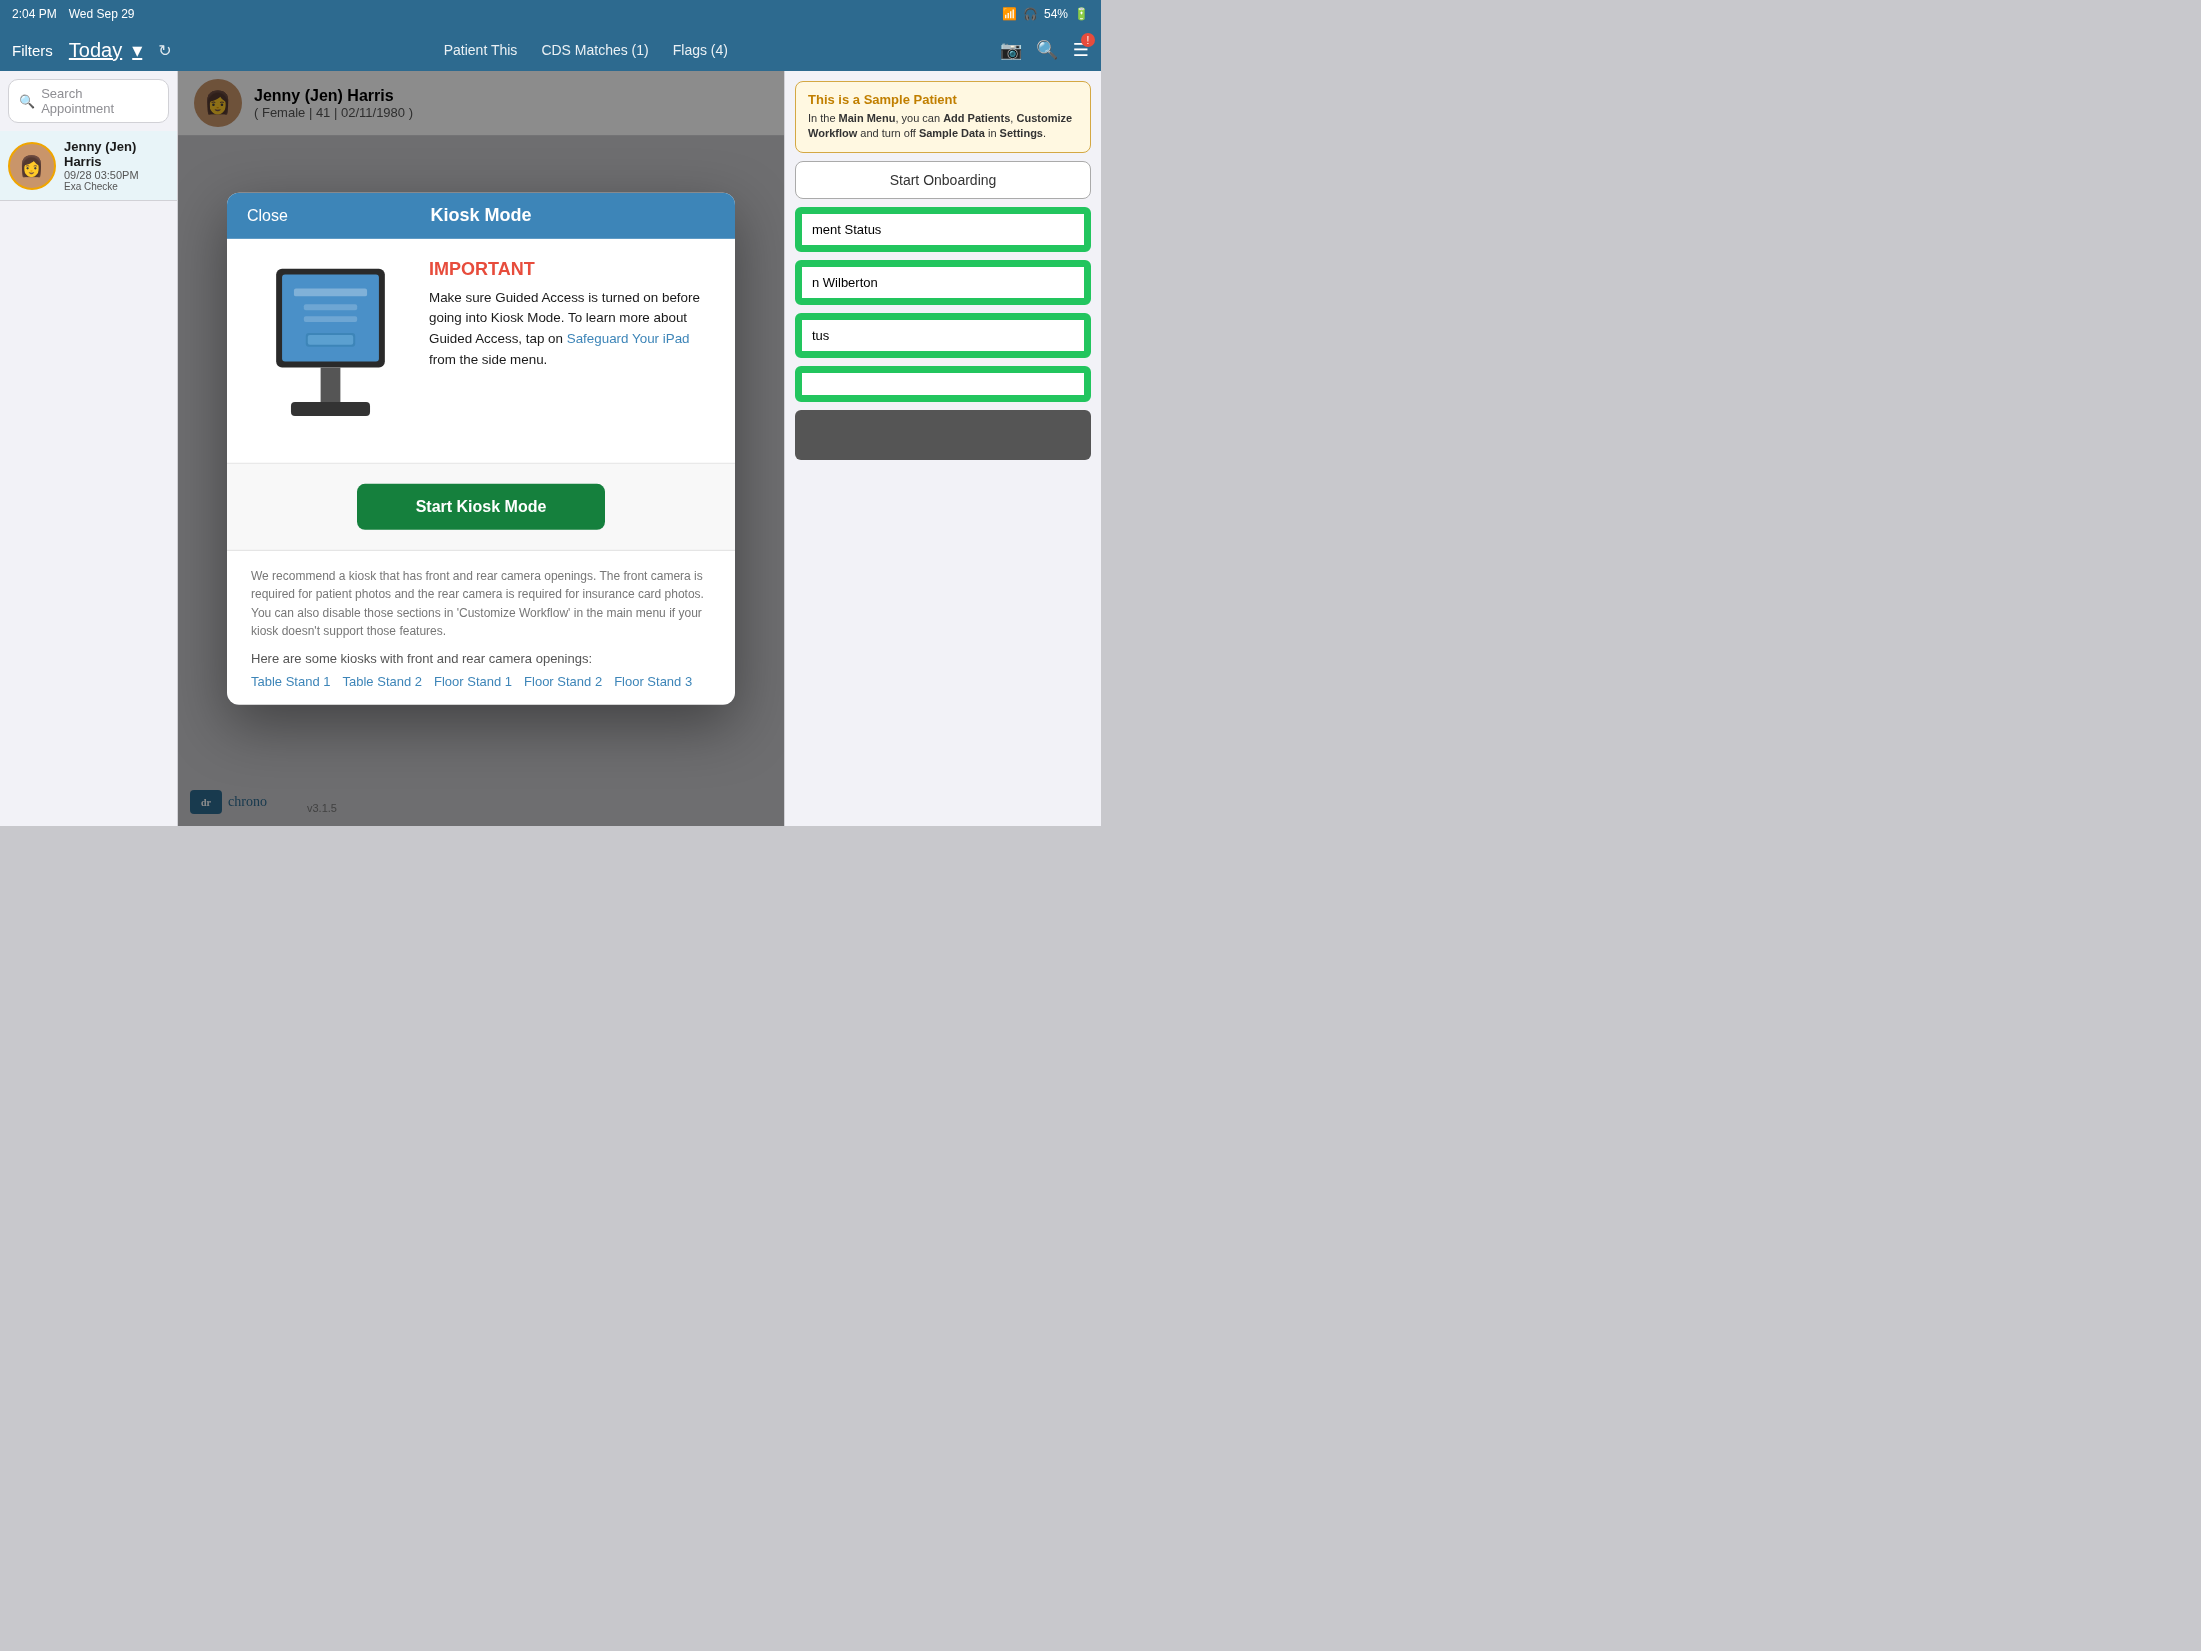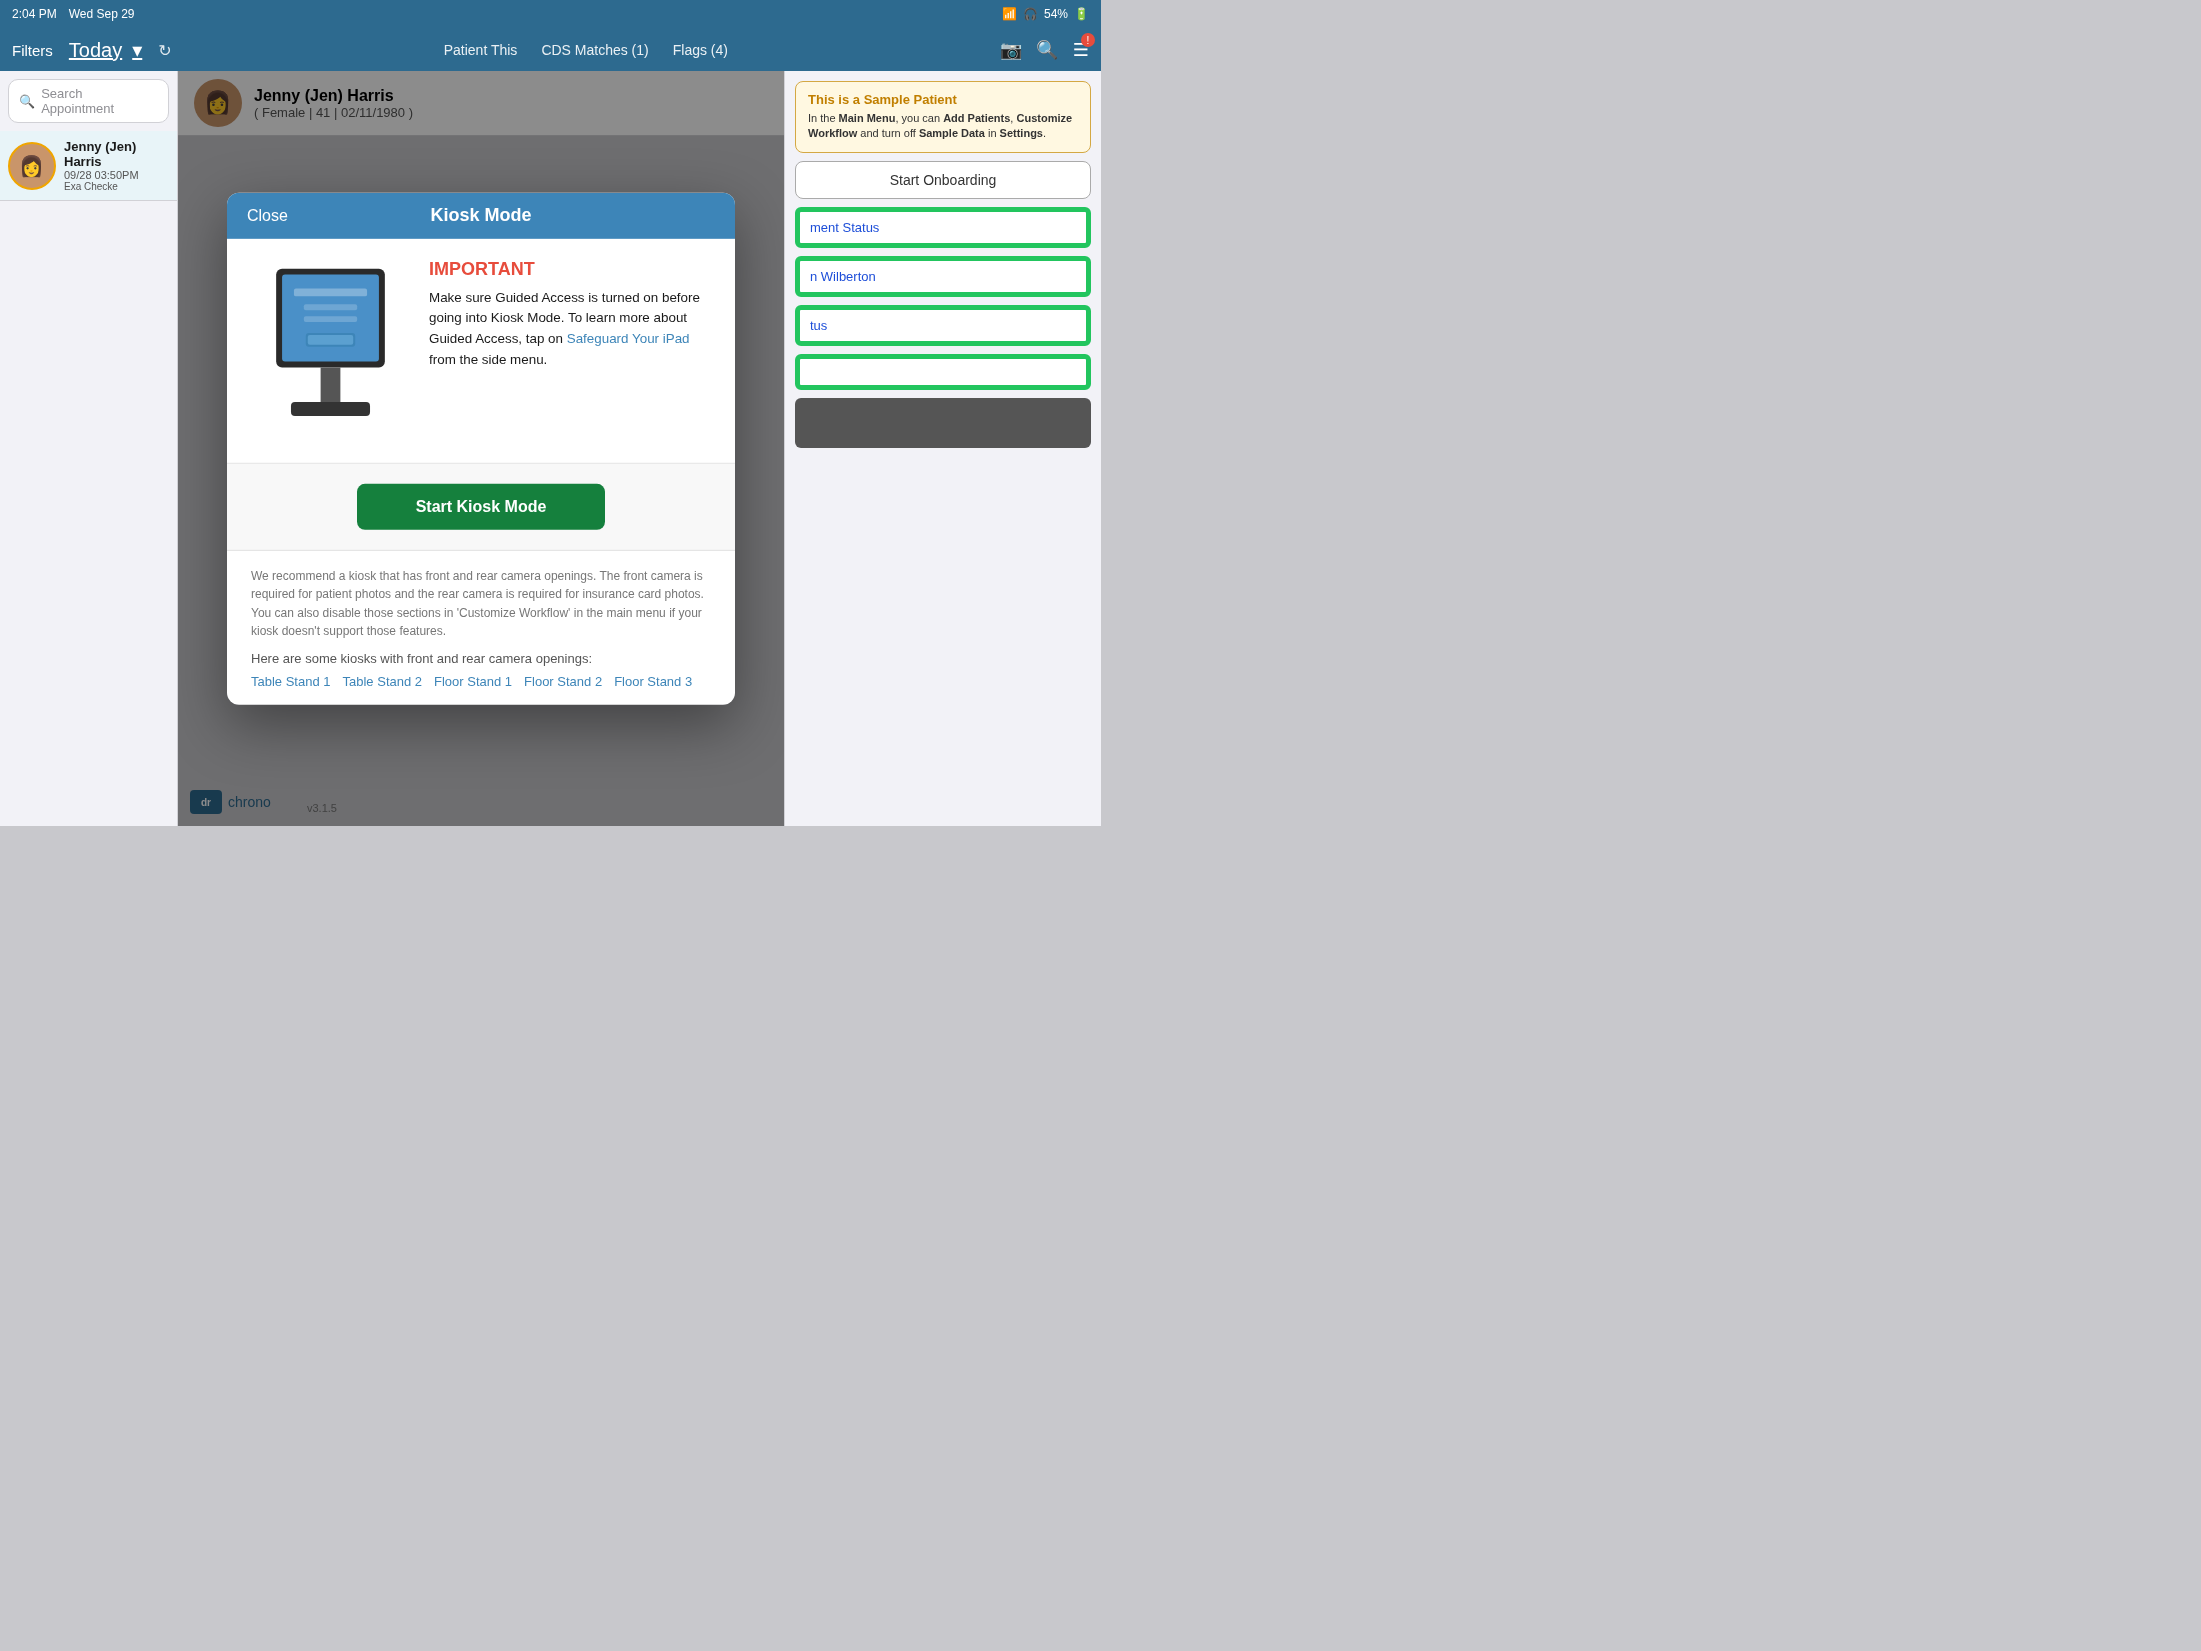--- a/index.html
+++ b/index.html
@@ -166,25 +166,25 @@
       border: 1px solid #aaa;
       border-radius: 8px;
       padding: 10px;
       text-align: center;
       font-size: 14px;
       color: #333;
       cursor: pointer;
     }
     .field-box {
       background: white;
-      border: 5px solid #22c55e;
+      border: 7px solid #22c55e;
       border-radius: 6px;
       padding: 8px 10px;
       font-size: 13px;
-      color: #1d4ed8;
+      color: #000000;
       min-height: 36px;
     }
     .dark-box {
       background: #555;
       border-radius: 6px;
       height: 50px;
     }
 
     
     .overlay {
@@ -317,20 +317,21 @@
     }
 
     
     .drchrono-logo {
       position: absolute;
       bottom: 12px;
       left: 12px;
       display: flex;
       align-items: center;
       gap: 6px;
+      font-family: Liberation Serif, serif;
     }
     .logo-box {
       background: #2d6a8f;
       border-radius: 4px;
       width: 32px;
       height: 24px;
       display: flex;
       align-items: center;
       justify-content: center;
       font-size: 10px;

